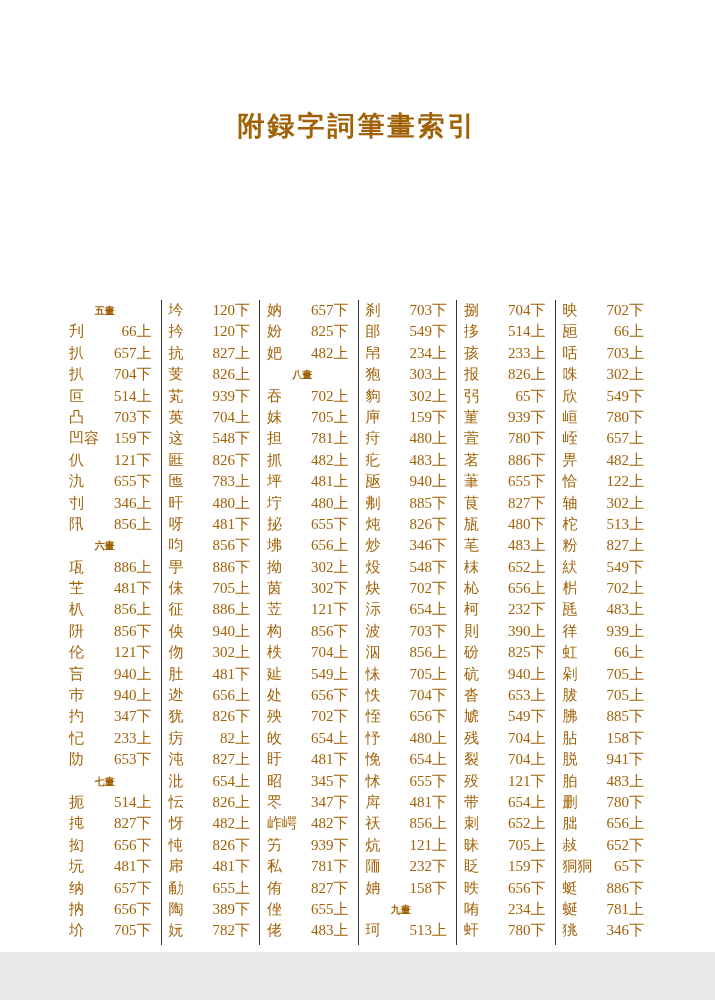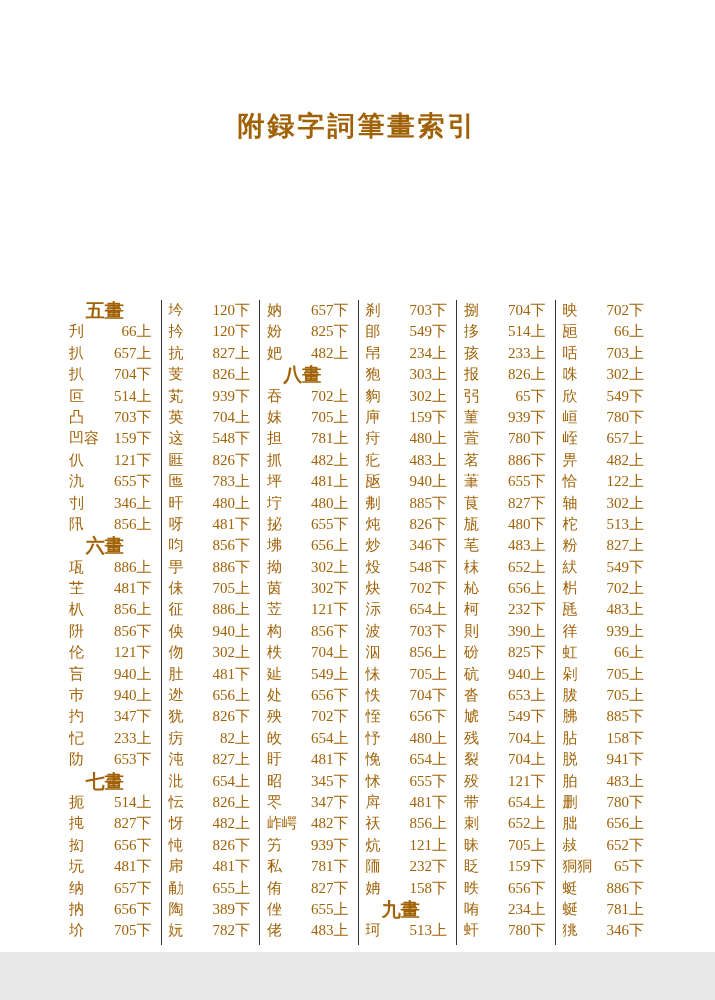--- a/index.html
+++ b/index.html
@@ -27,21 +27,21 @@
   }
   .index-col + .index-col{border-left:1px solid #333;}
   .row{
     height:21.4px;line-height:21.4px;font-size:15px;
     display:flex;justify-content:space-between;align-items:center;
     padding:0 7px 0 7px;white-space:nowrap;
   }
   .row .char{letter-spacing:0;}
   .row .pg{text-align:right;}
   .row.header{
-    display:block;text-align:center;font-weight:bold;font-size:19px;
+    display:block;text-align:center;font-weight:bold;font-size:10px;
     padding-right:18px;
   }
 </style>
 </head>
 <body>
 
 <div class="page">
   <h1 class="title">附録字詞筆畫索引</h1>
   <div class="index-table">
       <div class="index-col">

